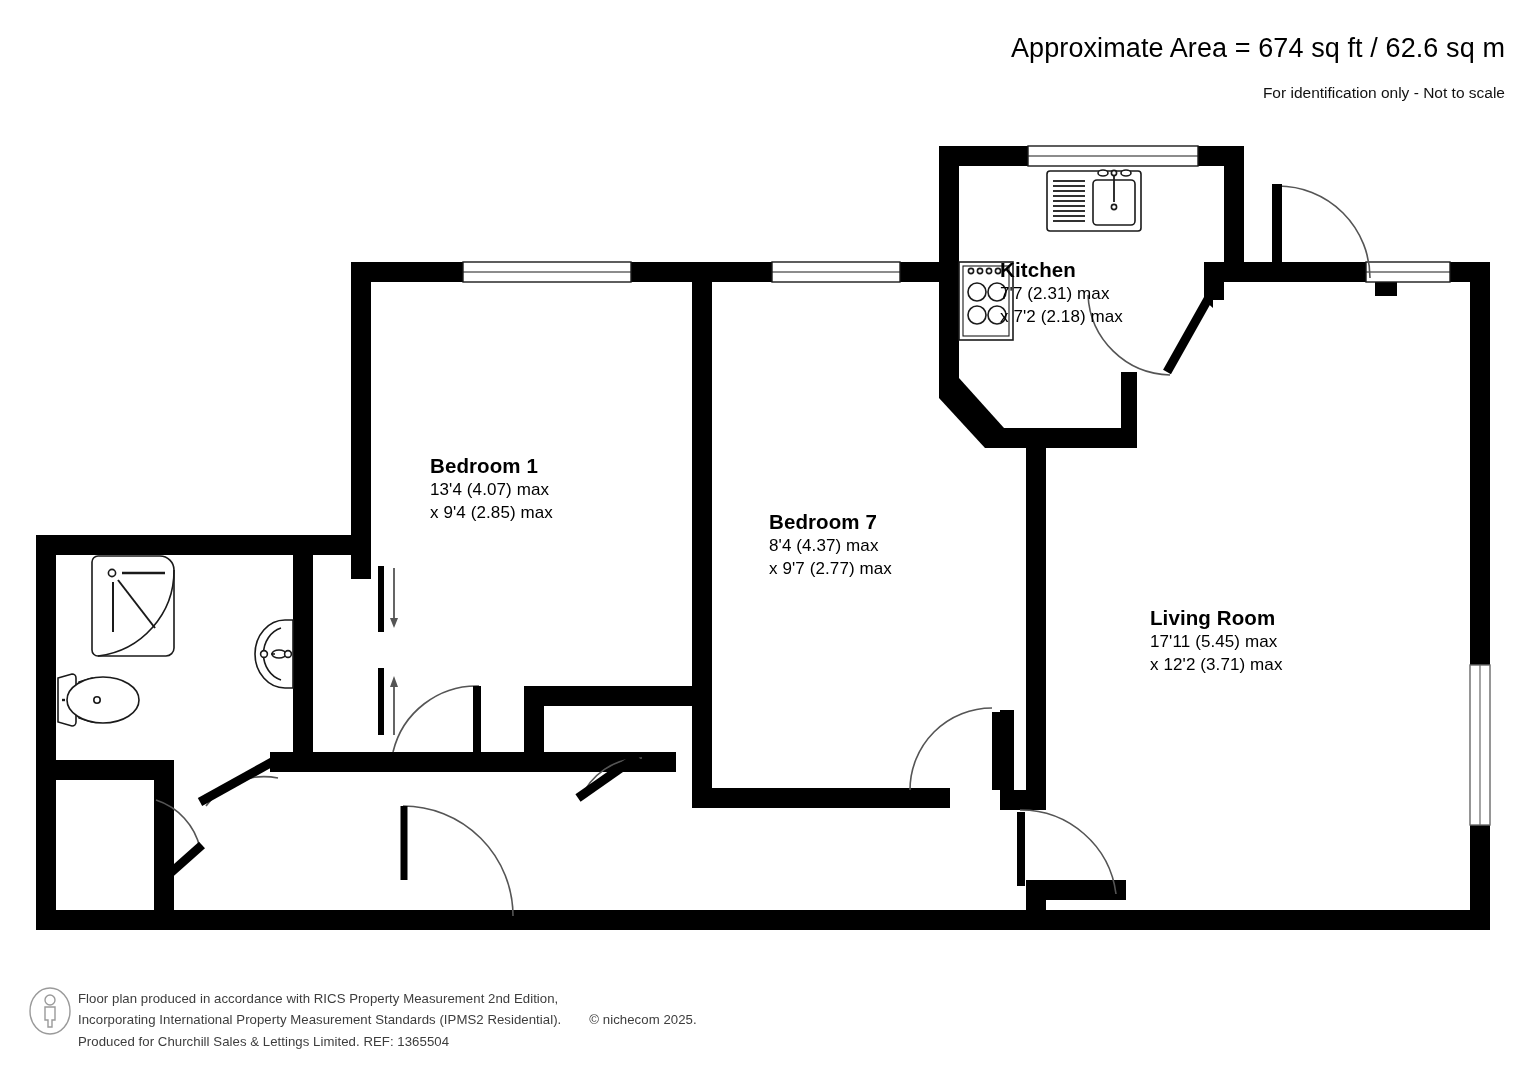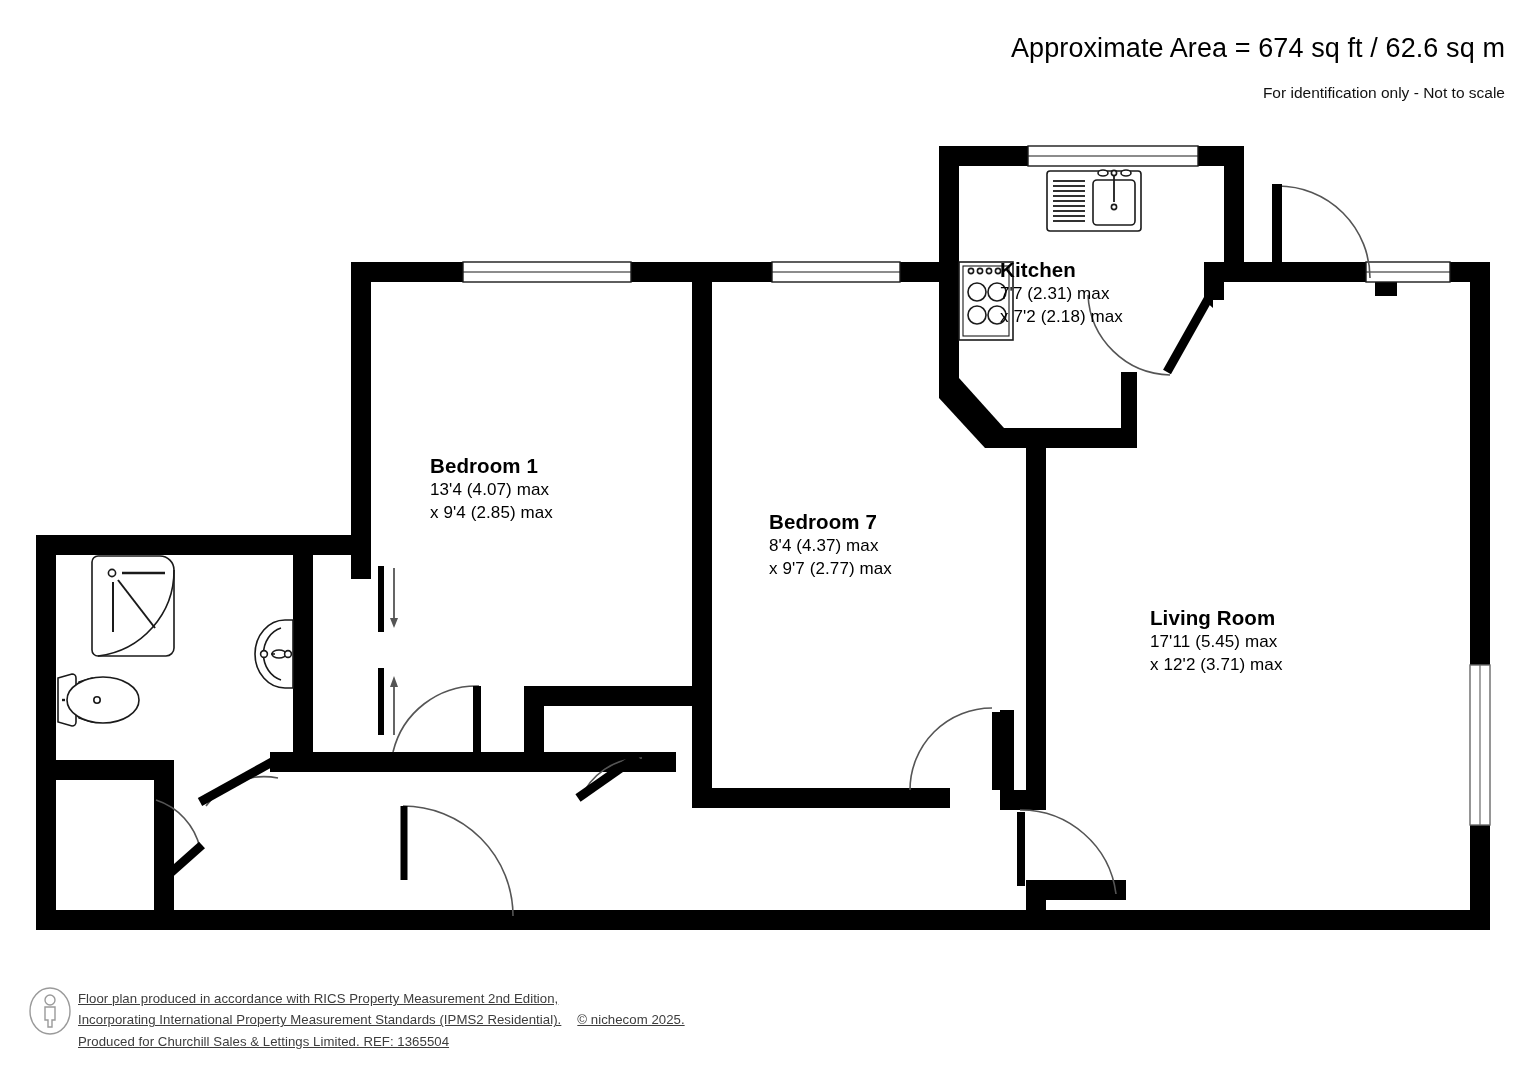--- a/index.html
+++ b/index.html
@@ -95,22 +95,22 @@
   }
   #footer-text {
     position: absolute;
     left: 78px;
     top: 3px;
     font-size: 13.2px;
     color: #3d3d3d;
     line-height: 1.62;
     letter-spacing: 0.05px;
   }
-  #footer-text .line { display: block; white-space: nowrap; text-decoration: underline; }
-  .copy-mark { margin-left: 16px; }
+  #footer-text .line { display: block; white-space: nowrap; }
+  .copy-mark { margin-left: 28px; }
 </style>
 </head>
 <body>
 
 <div id="header">
   <div id="area-title">Approximate Area = 674 sq ft / 62.6 sq m</div>
   <div id="area-subtitle">For identification only - Not to scale</div>
 </div>
 
 <div id="plan-wrap">

